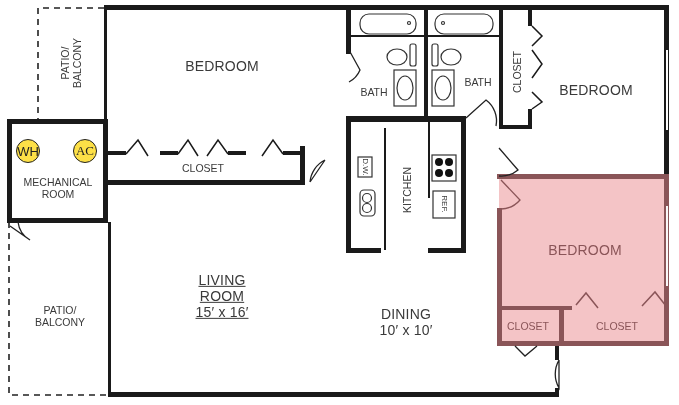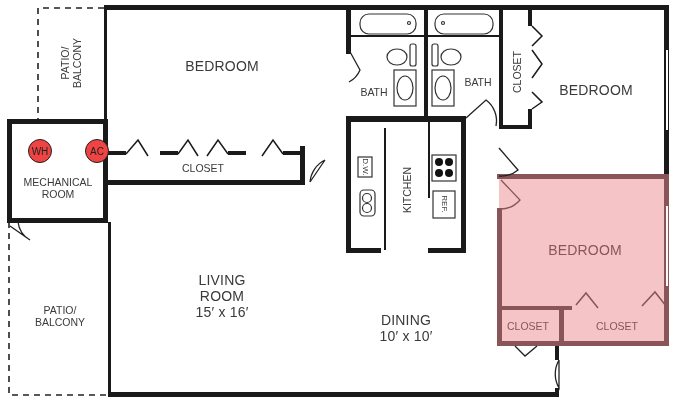--- a/index.html
+++ b/index.html
@@ -4,21 +4,21 @@
   <style>
     html, body { margin: 0; padding: 0; background: #ffffff; }
     body { width: 679px; height: 405px; position: relative; overflow: hidden; font-family: "Liberation Sans", sans-serif; }
     #plan { position: absolute; left: 0; top: 0; }
     .lbl { position: absolute; color: #3a3a3a; text-align: center; line-height: 1.15; white-space: nowrap; transform: translate(-50%, -50%); }
     .lbl.big { font-size: 14px; letter-spacing: 0.2px; }
     .lbl.small { font-size: 10.5px; }
     .lbl.tiny { font-size: 8px; }
     .lbl.vert { transform: translate(-50%, -50%) rotate(-90deg); }
     .lbl.pink { color: #8a5558; }
-    .circle-badge { position: absolute; width: 22px; height: 22px; border: 1.5px solid #222; border-radius: 50%; display: flex; align-items: center; justify-content: center; font-size: 10px; color: #222; transform: translate(-50%, -50%); background: #ef4444; margin-left: 12px; }
+    .circle-badge { position: absolute; width: 22px; height: 22px; border: 1.5px solid #222; border-radius: 50%; display: flex; align-items: center; justify-content: center; font-size: 13px; color: #222; transform: translate(-50%, -50%); background: #fde047; }
   </style>
 </head>
 <body>
 
 <svg id="plan" width="679" height="405" viewBox="0 0 679 405">
 
   <rect x="499" y="177" width="170" height="166" fill="#f4c4c6"></rect>
 
   <g stroke="#222" stroke-width="1.6" stroke-dasharray="6,5" fill="none">
     <polyline points="104,8 38,8 38,120"></polyline>
@@ -152,21 +152,21 @@
 </div>
 
 <div class="lbl small vert" style="left:71px; top:63px;">
   <div>PATIO/</div>
   <div>BALCONY</div>
 </div>
 
 <div class="circle-badge" style="left:28px; top:151px;">
   <span>WH</span>
 </div>
-<div class="circle-badge" style="left:85px; top:151px;">
+<div class="circle-badge" style="left:85px; top:151px;font-family:Liberation Serif, serif;">
   <span>AC</span>
 </div>
 
 <div class="lbl small" style="left:58px; top:188px;">
   <div>MECHANICAL</div>
   <div>ROOM</div>
 </div>
 
 <div class="lbl small" style="left:203px; top:168px;">
   <span>CLOSET</span>
@@ -200,27 +200,27 @@
 <div class="lbl big pink" style="left:585px; top:250px;">
   <div>BEDROOM</div>
 </div>
 <div class="lbl small pink" style="left:528px; top:326px;">
   <span>CLOSET</span>
 </div>
 <div class="lbl small pink" style="left:617px; top:326px;">
   <span>CLOSET</span>
 </div>
 
-<div class="lbl big" style="left:222px; top:296px;">
+<div class="lbl big" style="left:222px; top:296px;text-decoration:underline;">
   <div>LIVING</div>
   <div>ROOM</div>
   <div>15′ x 16′</div>
 </div>
 
-<div class="lbl big" style="left:406px; top:322px;margin-top:6px;">
+<div class="lbl big" style="left:406px; top:322px;">
   <div>DINING</div>
   <div>10′ x 10′</div>
 </div>
 
 <div class="lbl small" style="left:60px; top:316px;">
   <div>PATIO/</div>
   <div>BALCONY</div>
 </div>
 
 </body></html>

